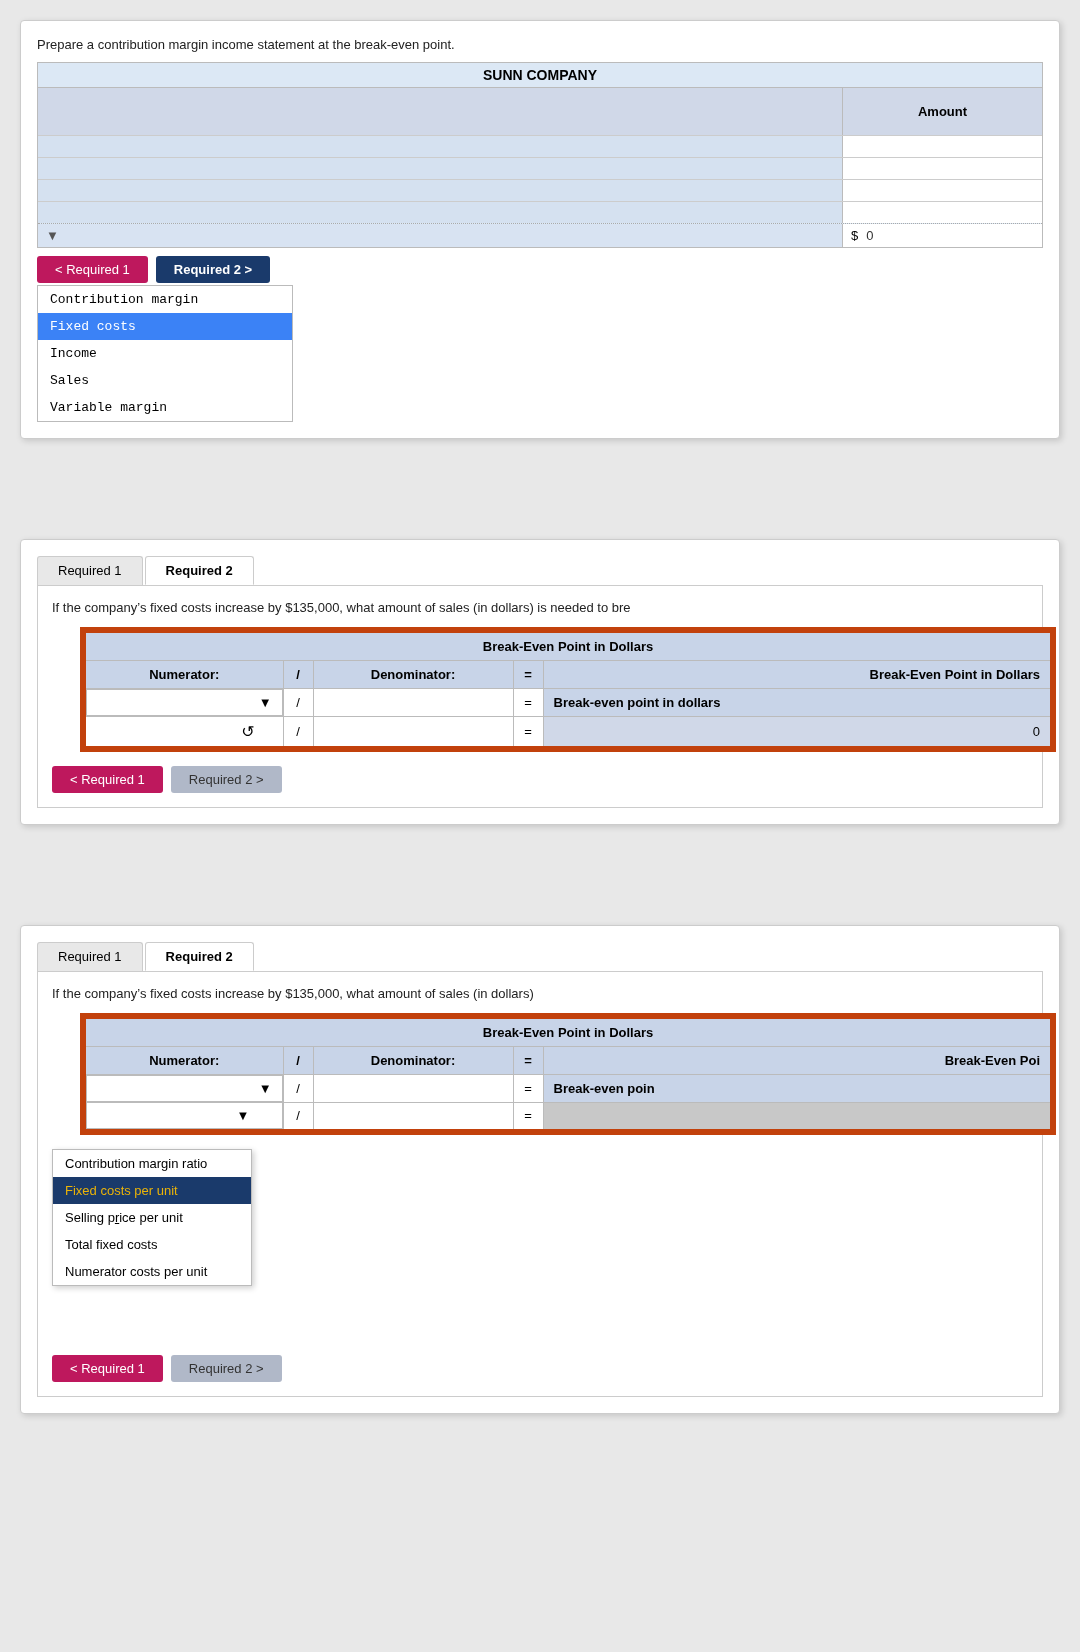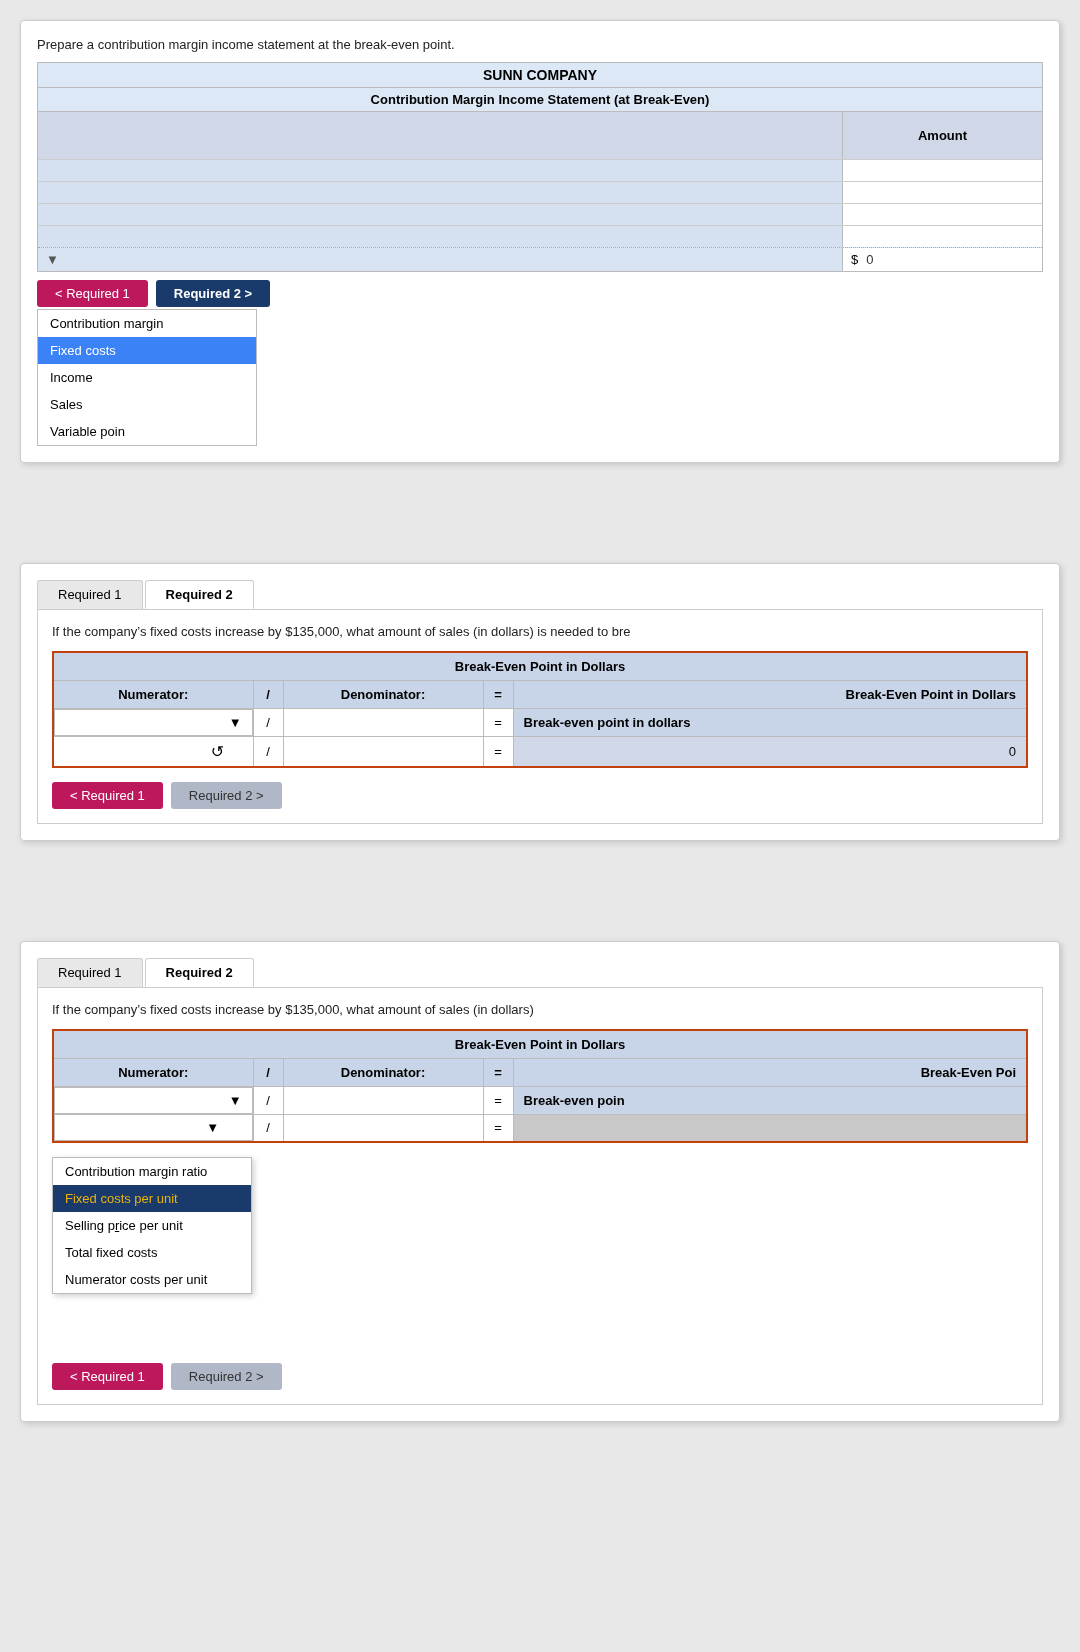--- a/index.html
+++ b/index.html
@@ -214,23 +214,24 @@
 
     .question-text {
       font-size: 13px;
       margin-bottom: 12px;
       color: #222;
     }
 
     
     .be-table {
       width: 100%;
-      border: 2px solid #c2410c;
+      border: 6px solid #c2410c;
       border-collapse: collapse;
       margin-bottom: 14px;
+      margin-left: 28px;
     }
 
     .be-table th {
       background: #c8d4e8;
       padding: 6px 10px;
       text-align: center;
       font-weight: bold;
       border: 1px solid #bbb;
       font-size: 13px;
     }
@@ -326,21 +327,20 @@
     }
   </style>
 </head>
 <body>
 
 <div class="panel">
   <div class="panel1-instruction">Prepare a contribution margin income statement at the break-even point.</div>
 
   <div class="p1-inner">
     <div class="company-title">SUNN COMPANY</div>
-    <div class="statement-subtitle">Contribution Margin Income Statement (at Break-Even)</div>
 
     <div class="p1-table-header">
       <div class="col-label"></div>
       <div class="col-amount">Amount</div>
     </div>
 
     <div class="p1-row">
       <div class="cell-left"></div>
       <div class="cell-right"><input type="text" style=""></div>
     </div>
@@ -366,26 +366,26 @@
         <span class="zero-val">0</span>
       </div>
     </div>
   </div>
 
   <div class="nav-buttons">
     <button class="btn-req1">&lt; Required 1</button>
     <button class="btn-req2">Required 2 &gt;</button>
   </div>
 
-  <div class="dropdown-menu" style="width:220px; margin-top:2px;">
+  <div class="dropdown-menu" style="width:256px; margin-top:2px;font-family:Liberation Mono, monospace;">
     <div class="dropdown-item">Contribution margin</div>
     <div class="dropdown-item selected">Fixed costs</div>
     <div class="dropdown-item">Income</div>
     <div class="dropdown-item">Sales</div>
-    <div class="dropdown-item">Variable poin</div>
+    <div class="dropdown-item">Variable margin</div>
   </div>
 </div>
 
 <div class="section-gap"></div>
 
 <div class="panel">
 
   <div class="tabs">
     <div class="tab">
       <span>Required 1</span>

